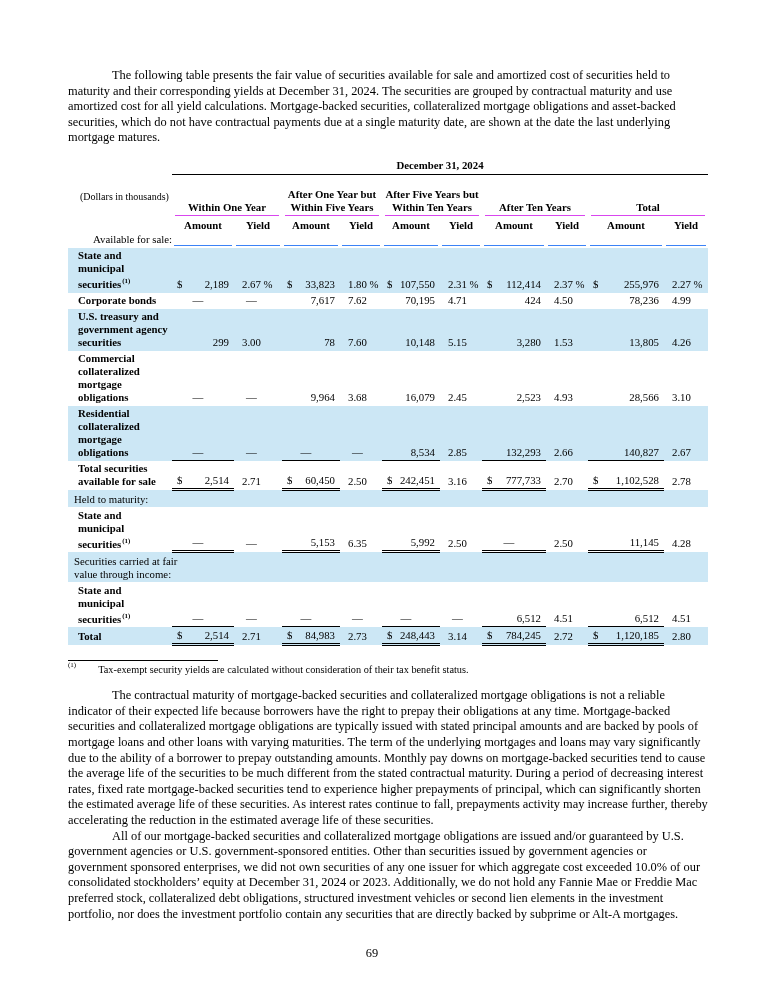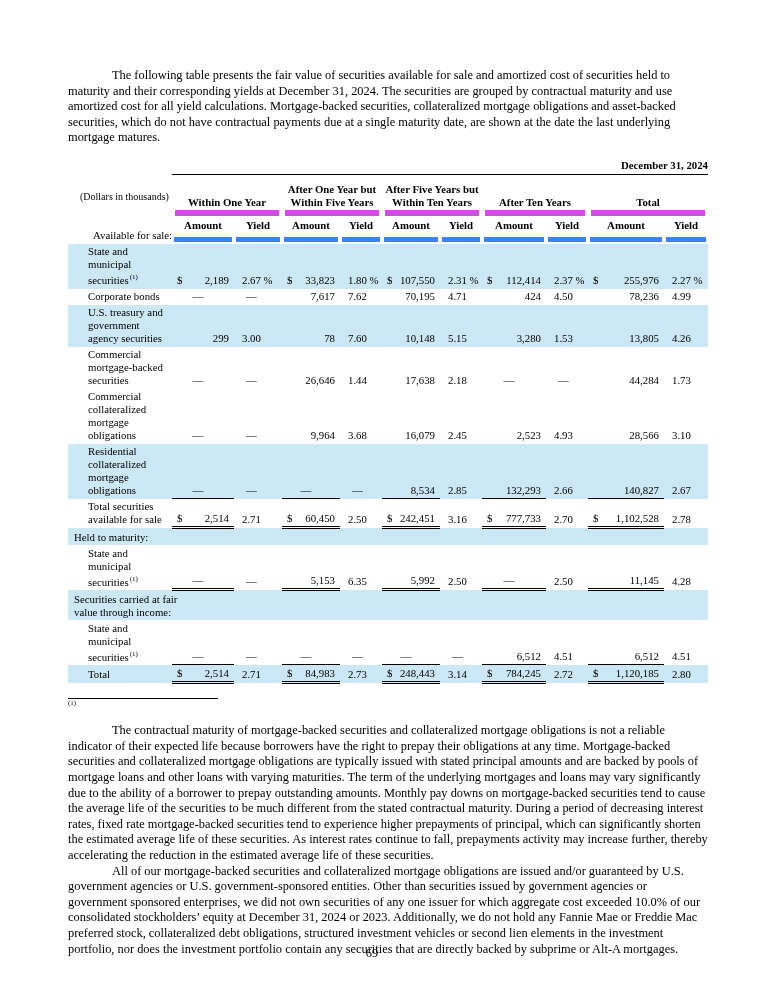--- a/index.html
+++ b/index.html
@@ -17,31 +17,31 @@
   }
   p.indent { text-indent:44px; }
   p + p.body-text { margin-top:0; }
 
   table.sec-table {
     border-collapse:collapse; table-layout:fixed;
     width:640px; margin-top:12px;
     font-size:10.8px; line-height:13px;
   }
   .sec-table td, .sec-table th { vertical-align:bottom; padding:1.5px 0; font-weight:normal; }
-  .sec-table .t-title { font-weight:bold; text-align:right; }
+  .sec-table .t-title { font-weight:bold; text-align:center; }
   .sec-table .t-title div { border-bottom:1px solid #000; padding-bottom:2px; }
   .sec-table tr.grp td { text-align:center; font-weight:bold; }
-  .sec-table tr.grp td div { border-bottom:6px solid #d946ef; padding-bottom:1px; margin:0 3px; }
+  .sec-table tr.grp td div { border-bottom:1px solid #d946ef; padding-bottom:1px; margin:0 3px; }
   .sec-table tr.grp td.units { text-align:left; font-weight:normal; font-size:10px; white-space:nowrap; }
   .sec-table tr.grp td.units div { border-bottom:none; margin:12px; }
   .sec-table tr.subh th { text-align:center; font-weight:bold; }
-  .sec-table tr.subh th div { border-bottom:5px solid #3b82f6; padding-bottom:5px; margin:0 2px; }
+  .sec-table tr.subh th div { border-bottom:1px solid #3b82f6; padding-bottom:13px; margin:0 2px; }
   .sec-table tr.subh td.afs { text-align:right; }
   .blue { background:#cce7f5; }
-  td.lbl { padding-left:20px; padding-right:2px; }
+  td.lbl { padding-left:10px; padding-right:2px;font-weight:bold; }
   td.sec-hdr { padding-left:6px; }
   td.sec-hdr div { width:124px; }
   td.a { text-align:right; padding-right:5px; }
   td.a span.d { float:left; padding-left:5px; }
   td.c { text-align:center; padding-right:10px; }
   td.y { text-align:left; padding-left:8px; }
   td.yc { text-align:left; padding-left:12px; }
   .ru { border-bottom:1px solid #000; }
   .rd { border-bottom:3px double #000; }
   sup { font-size:7px; vertical-align:super; margin-left:1px; }
@@ -169,33 +169,20 @@
       <td class="a">78</td>
       <td class="y">7.60</td>
       <td class="a">10,148</td>
       <td class="y">5.15</td>
       <td class="a">3,280</td>
       <td class="y">1.53</td>
       <td class="a">13,805</td>
       <td class="y">4.26</td>
     </tr>
 
-    <tr>
-      <td class="lbl"><span>Commercial mortgage-backed securities</span></td>
-      <td class="c">—</td>
-      <td class="yc">—</td>
-      <td class="a">26,646</td>
-      <td class="y">1.44</td>
-      <td class="a">17,638</td>
-      <td class="y">2.18</td>
-      <td class="c">—</td>
-      <td class="yc">—</td>
-      <td class="a">44,284</td>
-      <td class="y">1.73</td>
-    </tr>
 
 
     <tr>
       <td class="lbl"><span>Commercial collateralized mortgage obligations</span></td>
       <td class="c">—</td>
       <td class="yc">—</td>
       <td class="a">9,964</td>
       <td class="y">3.68</td>
       <td class="a">16,079</td>
       <td class="y">2.45</td>
@@ -283,20 +270,21 @@
       <td class="y">2.72</td>
       <td class="a rd"><span class="d">$</span><span>1,120,185</span></td>
       <td class="y">2.80</td>
     </tr>
   </tbody>
     </table>
 
   <div class="fn-divider"></div>
   <div class="footnote">
     <span class="marker">(1)</span>
+    <span class="fn-text">Tax-exempt security yields are calculated without consideration of their tax benefit status.</span>
   </div>
 
   <p class="body-text indent para-block">The contractual maturity of mortgage-backed securities and collateralized mortgage obligations is not a reliable indicator of their expected life because borrowers have the right to prepay their obligations at any time. Mortgage-backed securities and collateralized mortgage obligations are typically issued with stated principal amounts and are backed by pools of mortgage loans and other loans with varying maturities. The term of the underlying mortgages and loans may vary significantly due to the ability of a borrower to prepay outstanding amounts. Monthly pay downs on mortgage-backed securities tend to cause the average life of the securities to be much different from the stated contractual maturity. During a period of decreasing interest rates, fixed rate mortgage-backed securities tend to experience higher prepayments of principal, which can significantly shorten the estimated average life of these securities. As interest rates continue to fall, prepayments activity may increase further, thereby accelerating the reduction in the estimated average life of these securities.</p>
 
   <p class="body-text indent">All of our mortgage-backed securities and collateralized mortgage obligations are issued and/or guaranteed by U.S. government agencies or U.S. government-sponsored entities. Other than securities issued by government agencies or government sponsored enterprises, we did not own securities of any one issuer for which aggregate cost exceeded 10.0% of our consolidated stockholders’ equity at December 31, 2024 or 2023. Additionally, we do not hold any Fannie Mae or Freddie Mac preferred stock, collateralized debt obligations, structured investment vehicles or second lien elements in the investment portfolio, nor does the investment portfolio contain any securities that are directly backed by subprime or Alt-A mortgages.</p>
 
 </div>
 
 <div class="page-number">69</div>
 

